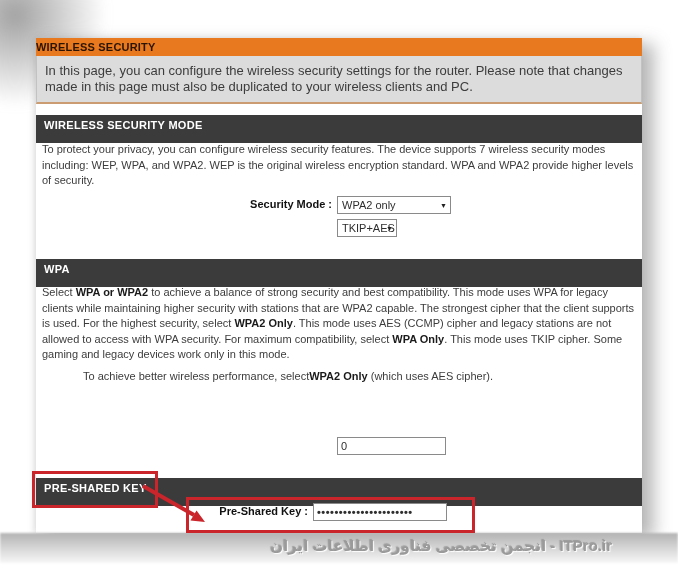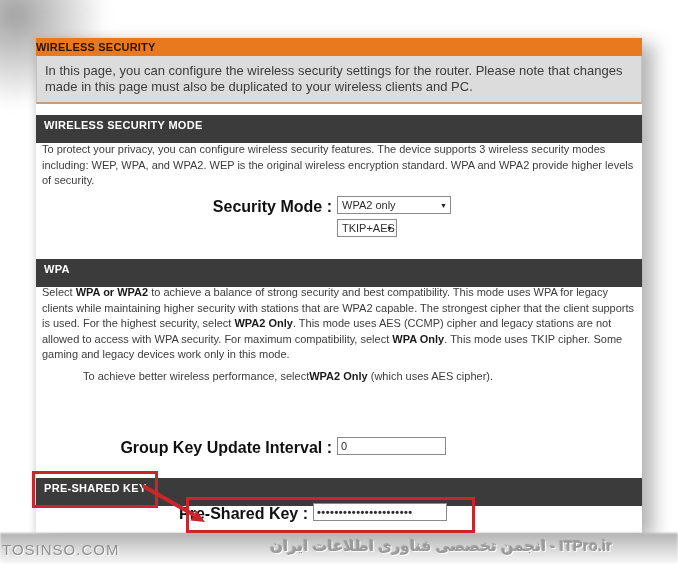--- a/index.html
+++ b/index.html
@@ -48,21 +48,21 @@
   #wpa-p3{top:354px;}
   .para b{color:#1a1a1a;margin-top:33px;}
   .row{position:absolute;left:0;width:100%;height:20px;}
   #row-security-mode{top:158px;}
   #row-wpa-encryption{top:181px;}
   #row-wpa-mode{top:374px;}
   #row-group-key{top:399px;}
   #row-psk{top:465px;}
   .row .lbl{
     position:absolute;left:0;top:2px;width:296px;text-align:right;
-    font-size:16px;font-weight:bold;color:#111111;white-space:nowrap;
+    font-size:11px;font-weight:bold;color:#111111;white-space:nowrap;
   }
   #row-psk .lbl{width:272px;}
   .sel{
     position:absolute;top:0;height:18px;box-sizing:border-box;
     background:#ffffff;border:1px solid #8a8a8a;
     font-size:11px;color:#2e2e2e;line-height:16px;
     padding:0 14px 0 4px;cursor:pointer;overflow:hidden;white-space:nowrap;
   }
   .sel .arr{
     position:absolute;right:3px;top:5px;font-size:7px;color:#222;line-height:7px;
@@ -107,21 +107,21 @@
   <div id="content">
 
     <div class="orange-bar">WIRELESS SECURITY</div>
 
     <div class="info-box">
       <span>In this page, you can configure the wireless security settings for the router. Please note that changes made in this page must also be duplicated to your wireless clients and PC.</span>
     </div>
 
     <div id="bar-mode" class="dark-bar">WIRELESS SECURITY MODE</div>
 
-    <div id="desc-mode" class="para">To protect your privacy, you can configure wireless security features. The device supports 3 wireless security modes including: WEP, WPA, and WPA2. WEP is the original wireless encryption standard. WPA and WPA2 provide higher levels of security.</div>
+    <div id="desc-mode" class="para">To protect your privacy, you can configure wireless security features. The device supports 7 wireless security modes including: WEP, WPA, and WPA2. WEP is the original wireless encryption standard. WPA and WPA2 provide higher levels of security.</div>
 
     <div id="row-security-mode" class="row">
       <span class="lbl">Security Mode :</span>
       <div class="sel sel-wide">
         <span>WPA2 only</span>
         <span class="arr">▼</span>
       </div>
     </div>
 
     <div id="row-wpa-encryption" class="row">
@@ -133,36 +133,34 @@
 
     <div id="bar-wpa" class="dark-bar">WPA</div>
 
     <div id="wpa-p1" class="para"><span>Select </span><b>WPA or WPA2</b><span> to achieve a balance of strong security and best compatibility. This mode uses WPA for legacy clients while maintaining higher security with stations that are WPA2 capable. The strongest cipher that the client supports is used. For the highest security, select </span><b>WPA2 Only</b><span>. This mode uses AES (CCMP) cipher and legacy stations are not allowed to access with WPA security. For maximum compatibility, select </span><b>WPA Only</b><span>. This mode uses TKIP cipher. Some gaming and legacy devices work only in this mode.</span></div>
 
     <div id="wpa-p2" class="para"><span>To achieve better wireless performance, select</span><b>WPA2 Only</b><span> (which uses AES cipher).</span></div>
 
 
 
     <div id="row-group-key" class="row">
-      <span class="lbl">Group Key Update Interval :</span>
       <input id="inp-group-key" class="inp" type="text" value="0" style="">
     </div>
 
     <div id="bar-psk" class="dark-bar">PRE-SHARED KEY</div>
 
     <div id="row-psk" class="row">
       <span class="lbl">Pre-Shared Key :</span>
       <input id="inp-psk" class="inp" type="text" value="••••••••••••••••••••••" style="">
     </div>
 
   </div>
 
   <div id="ann-rect-1" class="ann-rect"></div>
   <div id="ann-rect-2" class="ann-rect"></div>
   <svg id="ann-arrow" viewBox="0 0 678 575" xmlns="http://www.w3.org/2000/svg">
     <line x1="143" y1="486" x2="194" y2="515" stroke="#c9252b" stroke-width="4"></line>
     <polygon points="205,522 190.5,520.5 196.5,510.5" fill="#c9252b"></polygon>
   </svg>
 
   <div class="bottom-band"></div>
-  <div class="wm-left">TOSINSO.COM</div>
   <div class="wm-right">ITPro.ir - انجمن تخصصی فناوری اطلاعات ایران</div>
 </div>
 
 </body></html>

